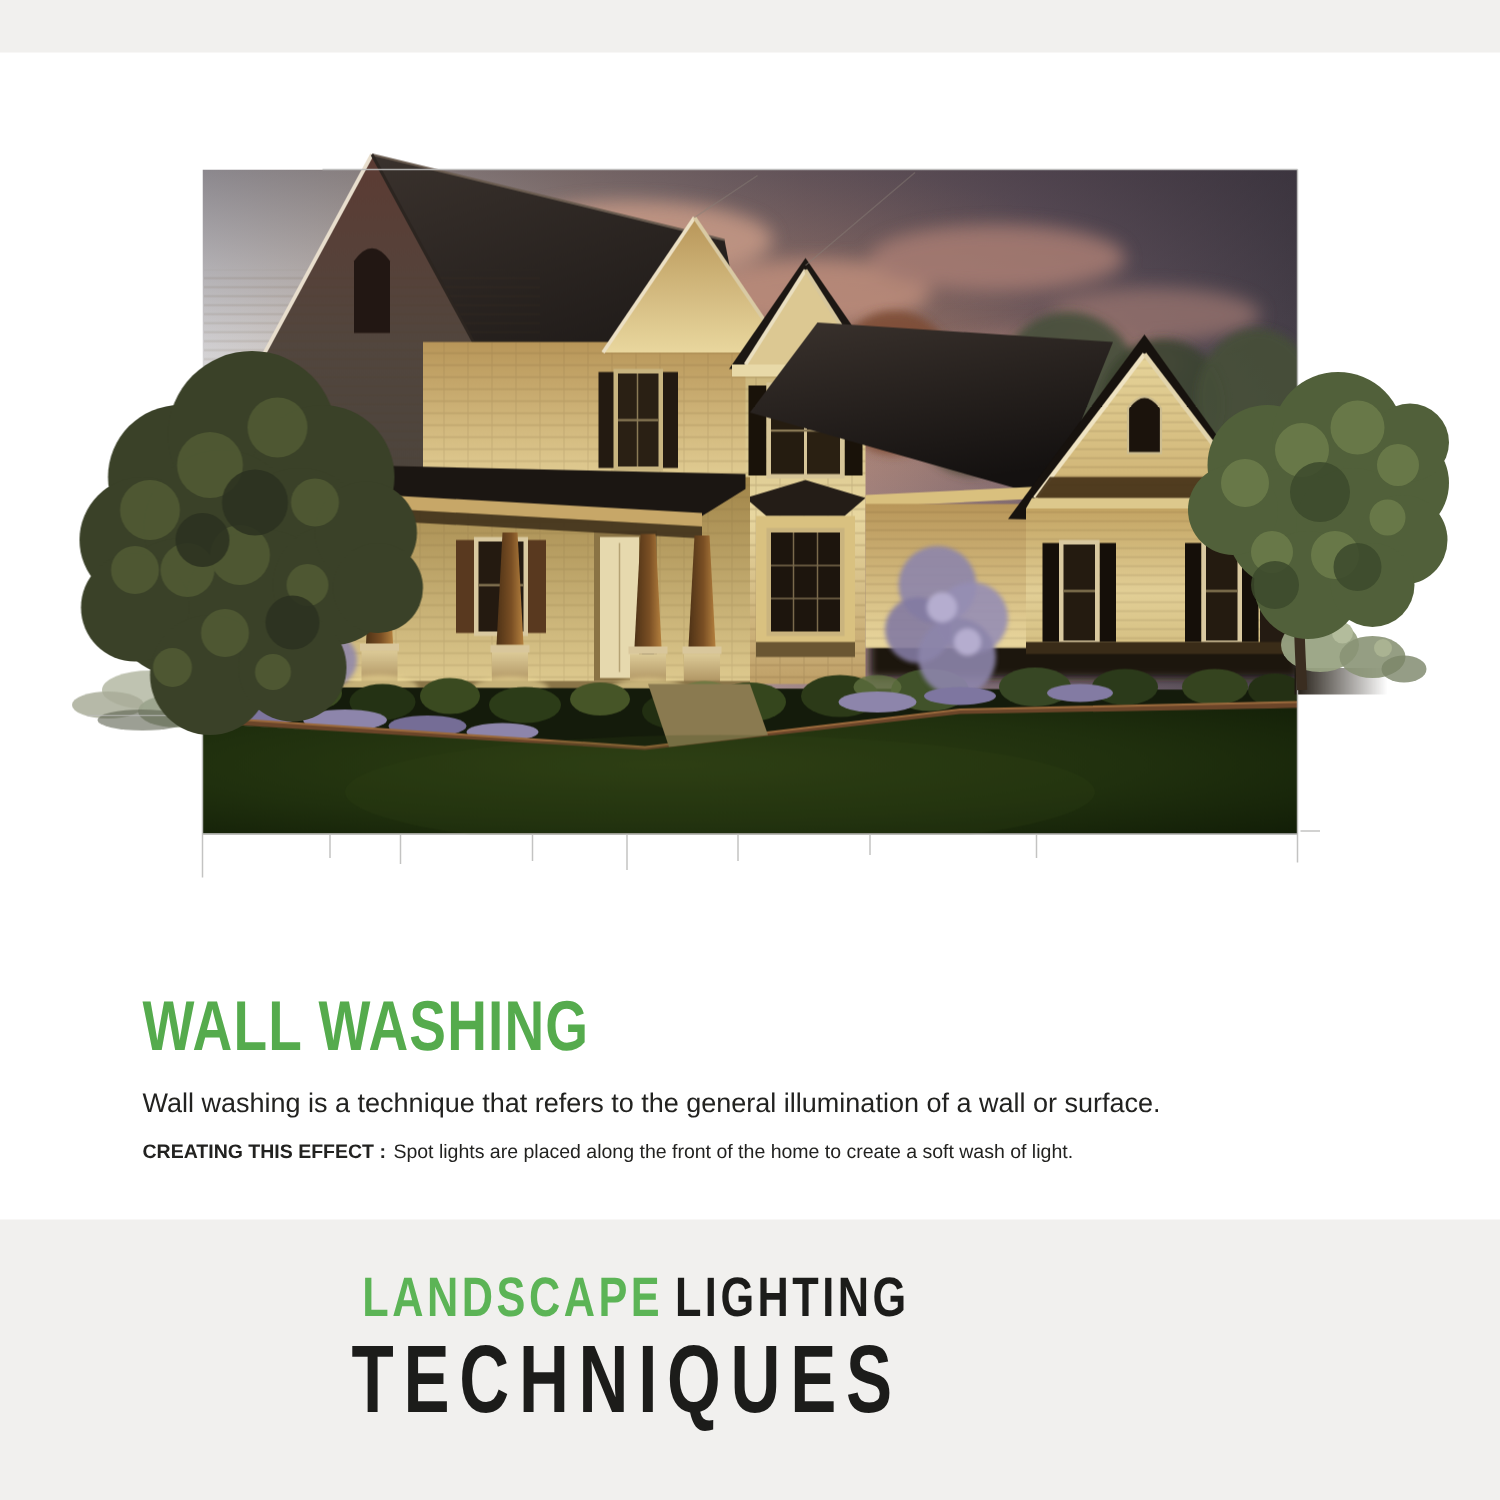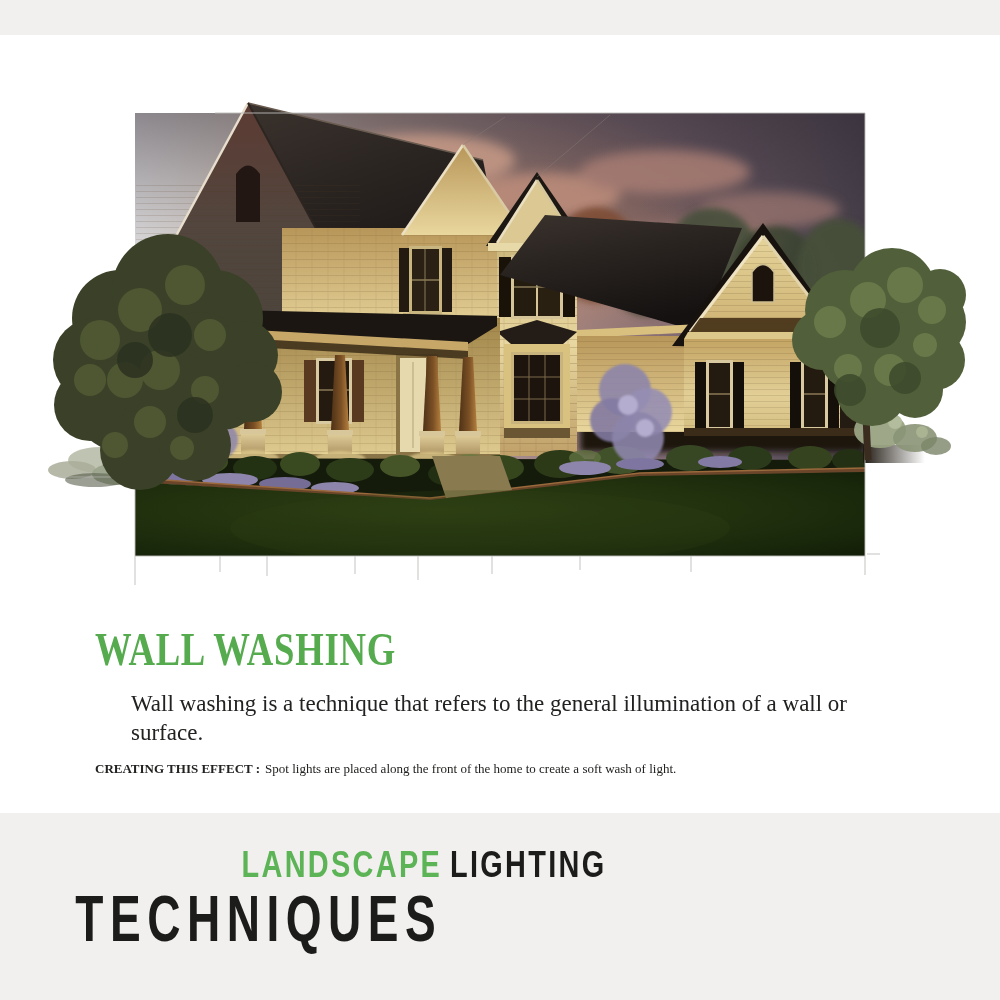--- a/index.html
+++ b/index.html
@@ -10,34 +10,34 @@
     --ink:#1c1c1a;
     --body-ink:#222220;
     --guide-gray:#bdbdbb;
   }
   html,body{margin:0;padding:0;background:#fff;}
   .page{position:relative;width:1000px;height:1000px;margin:0 auto;background:var(--page-bg);
         font-family:"Liberation Sans", sans-serif;overflow:hidden;}
   .topbar{position:absolute;left:0;top:0;width:1000px;height:35px;background:var(--band-bg);}
   .hero{position:absolute;left:0;top:60px;width:1000px;height:540px;}
   .hero svg{display:block;width:1000px;height:540px;}
-  .copy{position:absolute;left:95px;top:626px;width:800px;font-family:Liberation Serif, serif;}
+  .copy{position:absolute;left:95px;top:660px;width:800px;}
   .title{display:inline-block;transform:scaleX(.78);transform-origin:left top;
          font-size:47px;font-weight:bold;letter-spacing:1px;color:var(--accent-green);
          white-space:nowrap;line-height:1;}
-  .para1{margin-top:17px;font-size:23px;color:var(--body-ink);line-height:1.25;width:790px;margin-left:36px;}
+  .para1{margin-top:17px;font-size:18px;color:var(--body-ink);line-height:1.25;width:790px;}
   .para2{margin-top:13px;font-size:13px;color:var(--body-ink);line-height:1.25;width:782px;}
   .para2 .lbl{font-weight:bold;margin-right:5px;}
   .footer{position:absolute;left:0;top:813px;width:1000px;height:187px;background:var(--band-bg);}
   .brand1{position:absolute;left:0;top:33px;width:848px;text-align:center;white-space:nowrap;line-height:1;}
   .brand1 .inner{display:inline-block;transform:scaleX(.78);transform-origin:center top;
                  font-size:37px;font-weight:bold;letter-spacing:3px;}
   .brand1 .g{color:var(--brand-green);margin-right:10px;}
   .brand1 .d{color:var(--ink);}
-  .brand2{position:absolute;left:4px;top:74px;width:804px;white-space:nowrap;line-height:1;}
+  .brand2{position:absolute;left:16px;top:74px;width:804px;text-align:center;white-space:nowrap;line-height:1;}
   .brand2 .inner{display:inline-block;transform:scaleX(.72);transform-origin:center top;
                  font-size:64px;font-weight:bold;letter-spacing:9px;color:var(--ink);}
 </style>
 </head>
 <body>
 
 <div class="page">
 
   <div class="topbar"></div>
 

